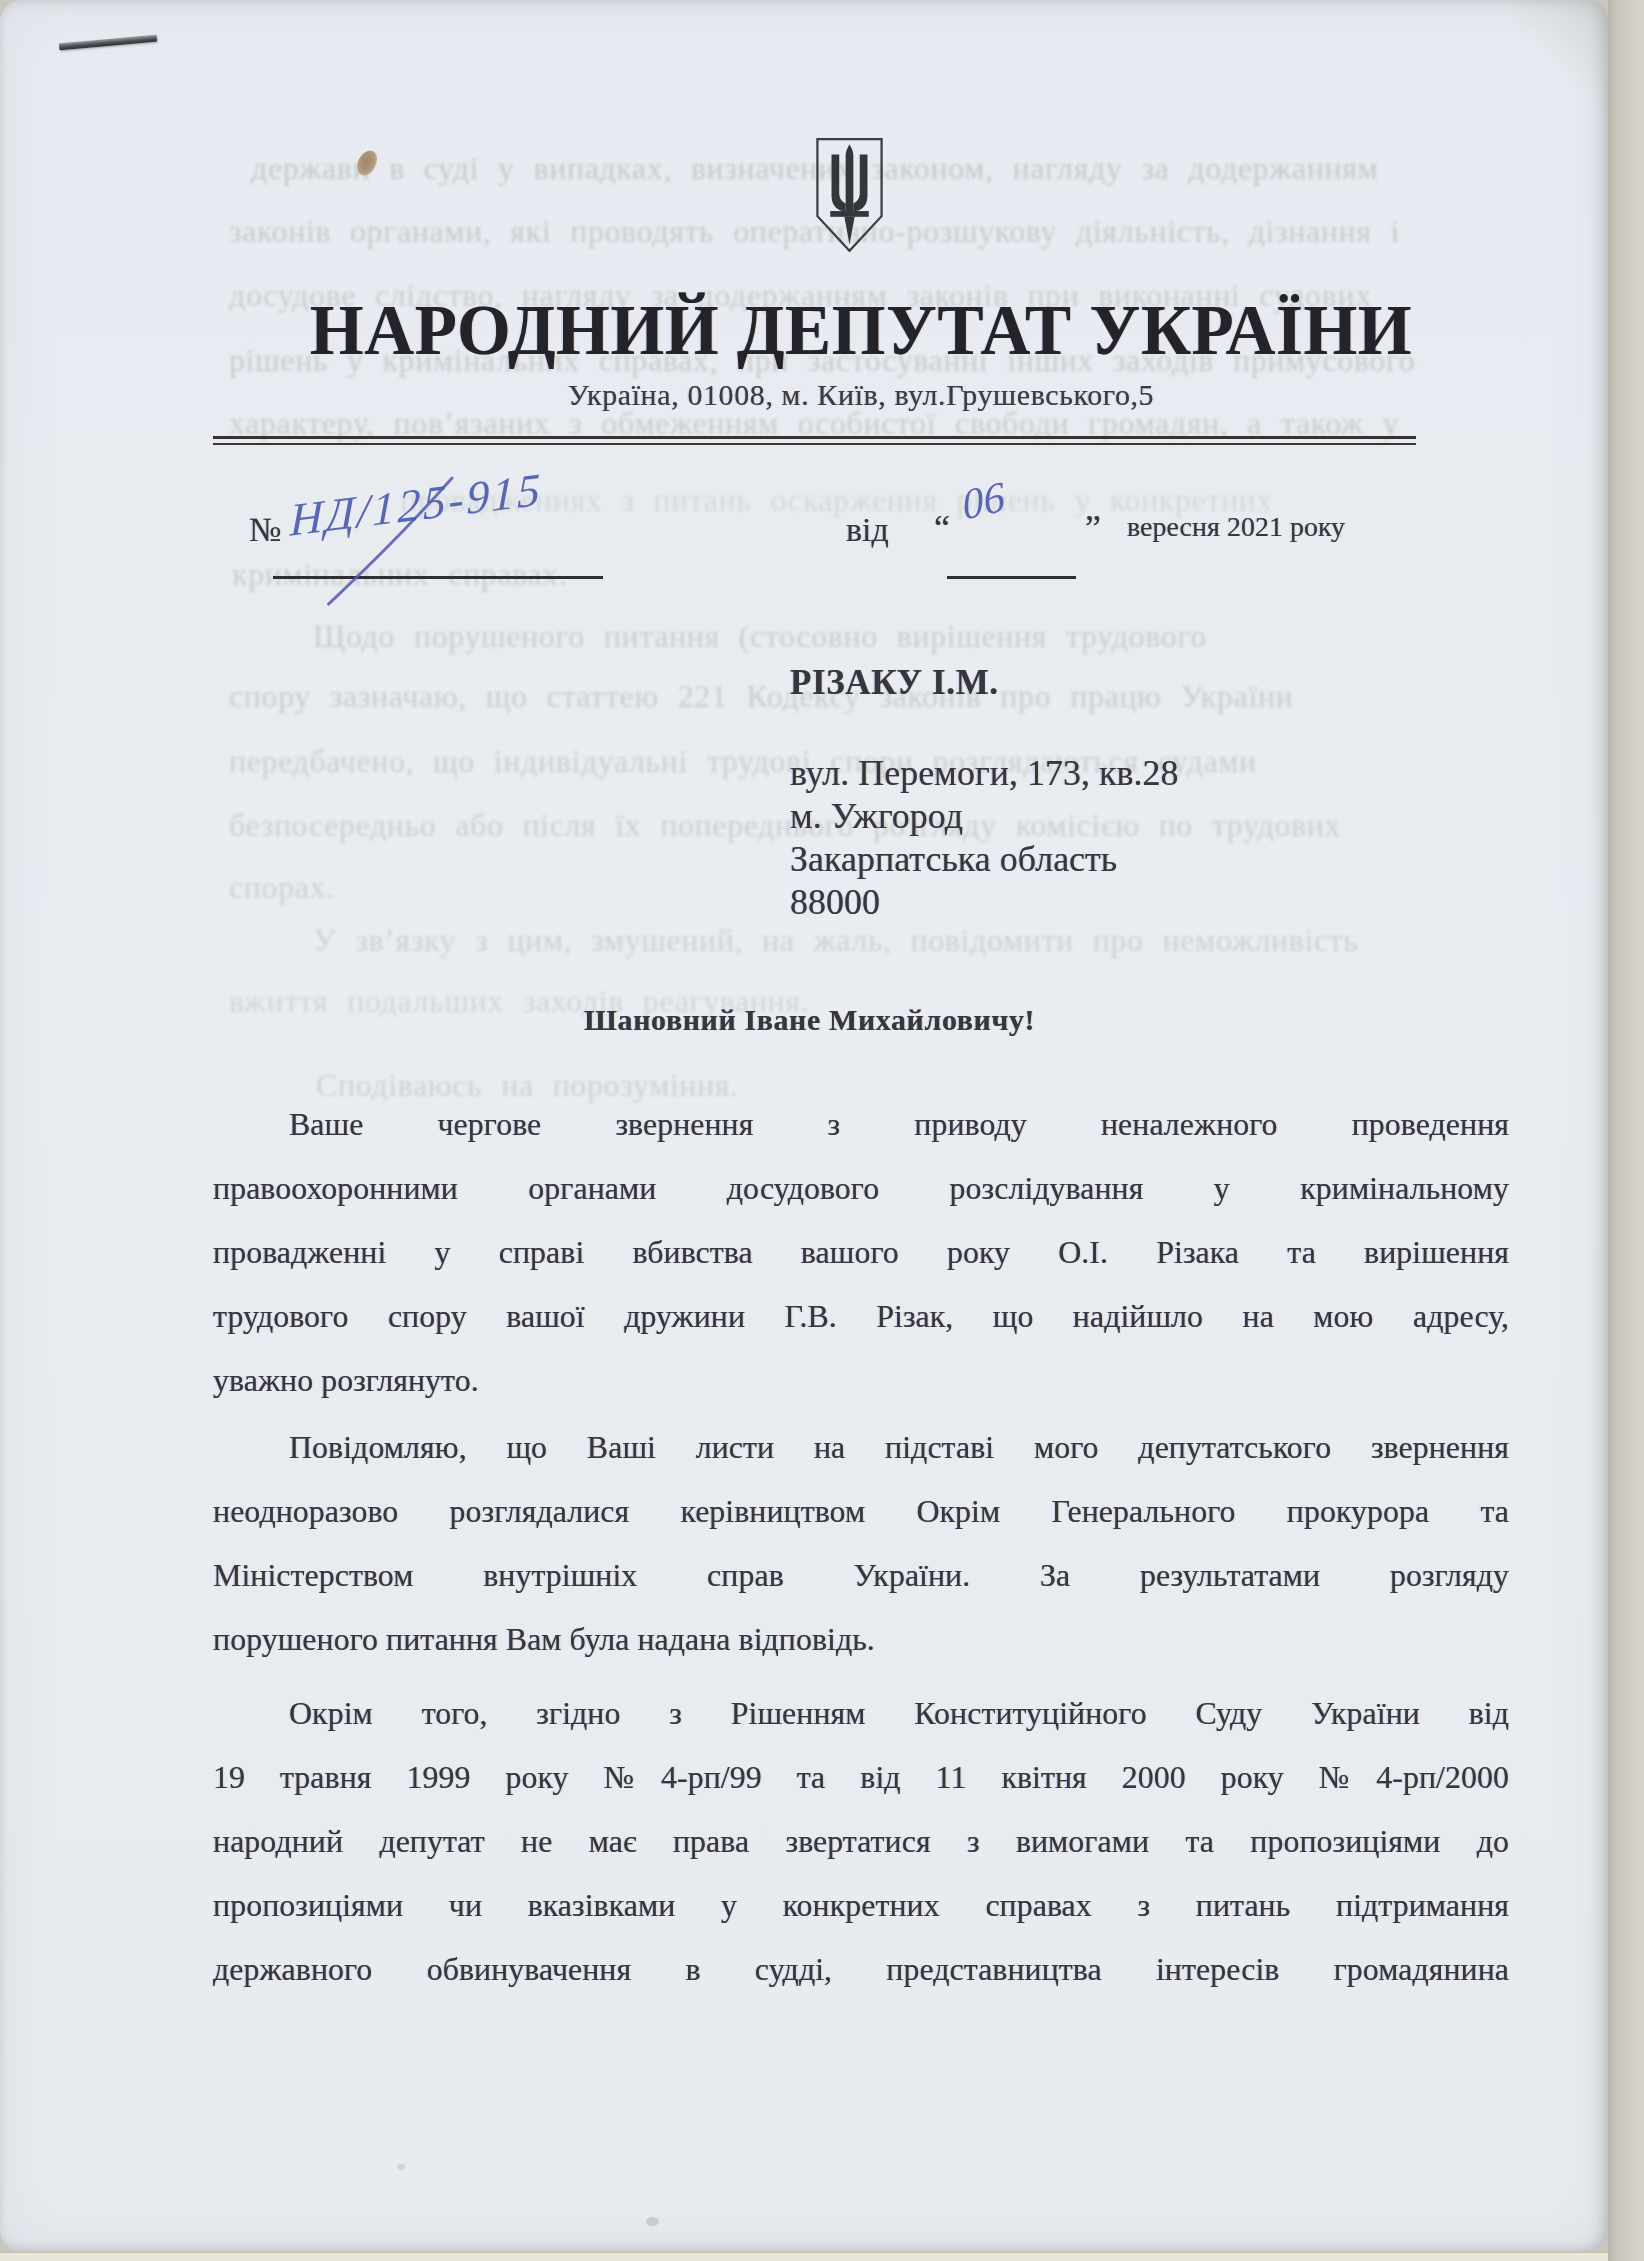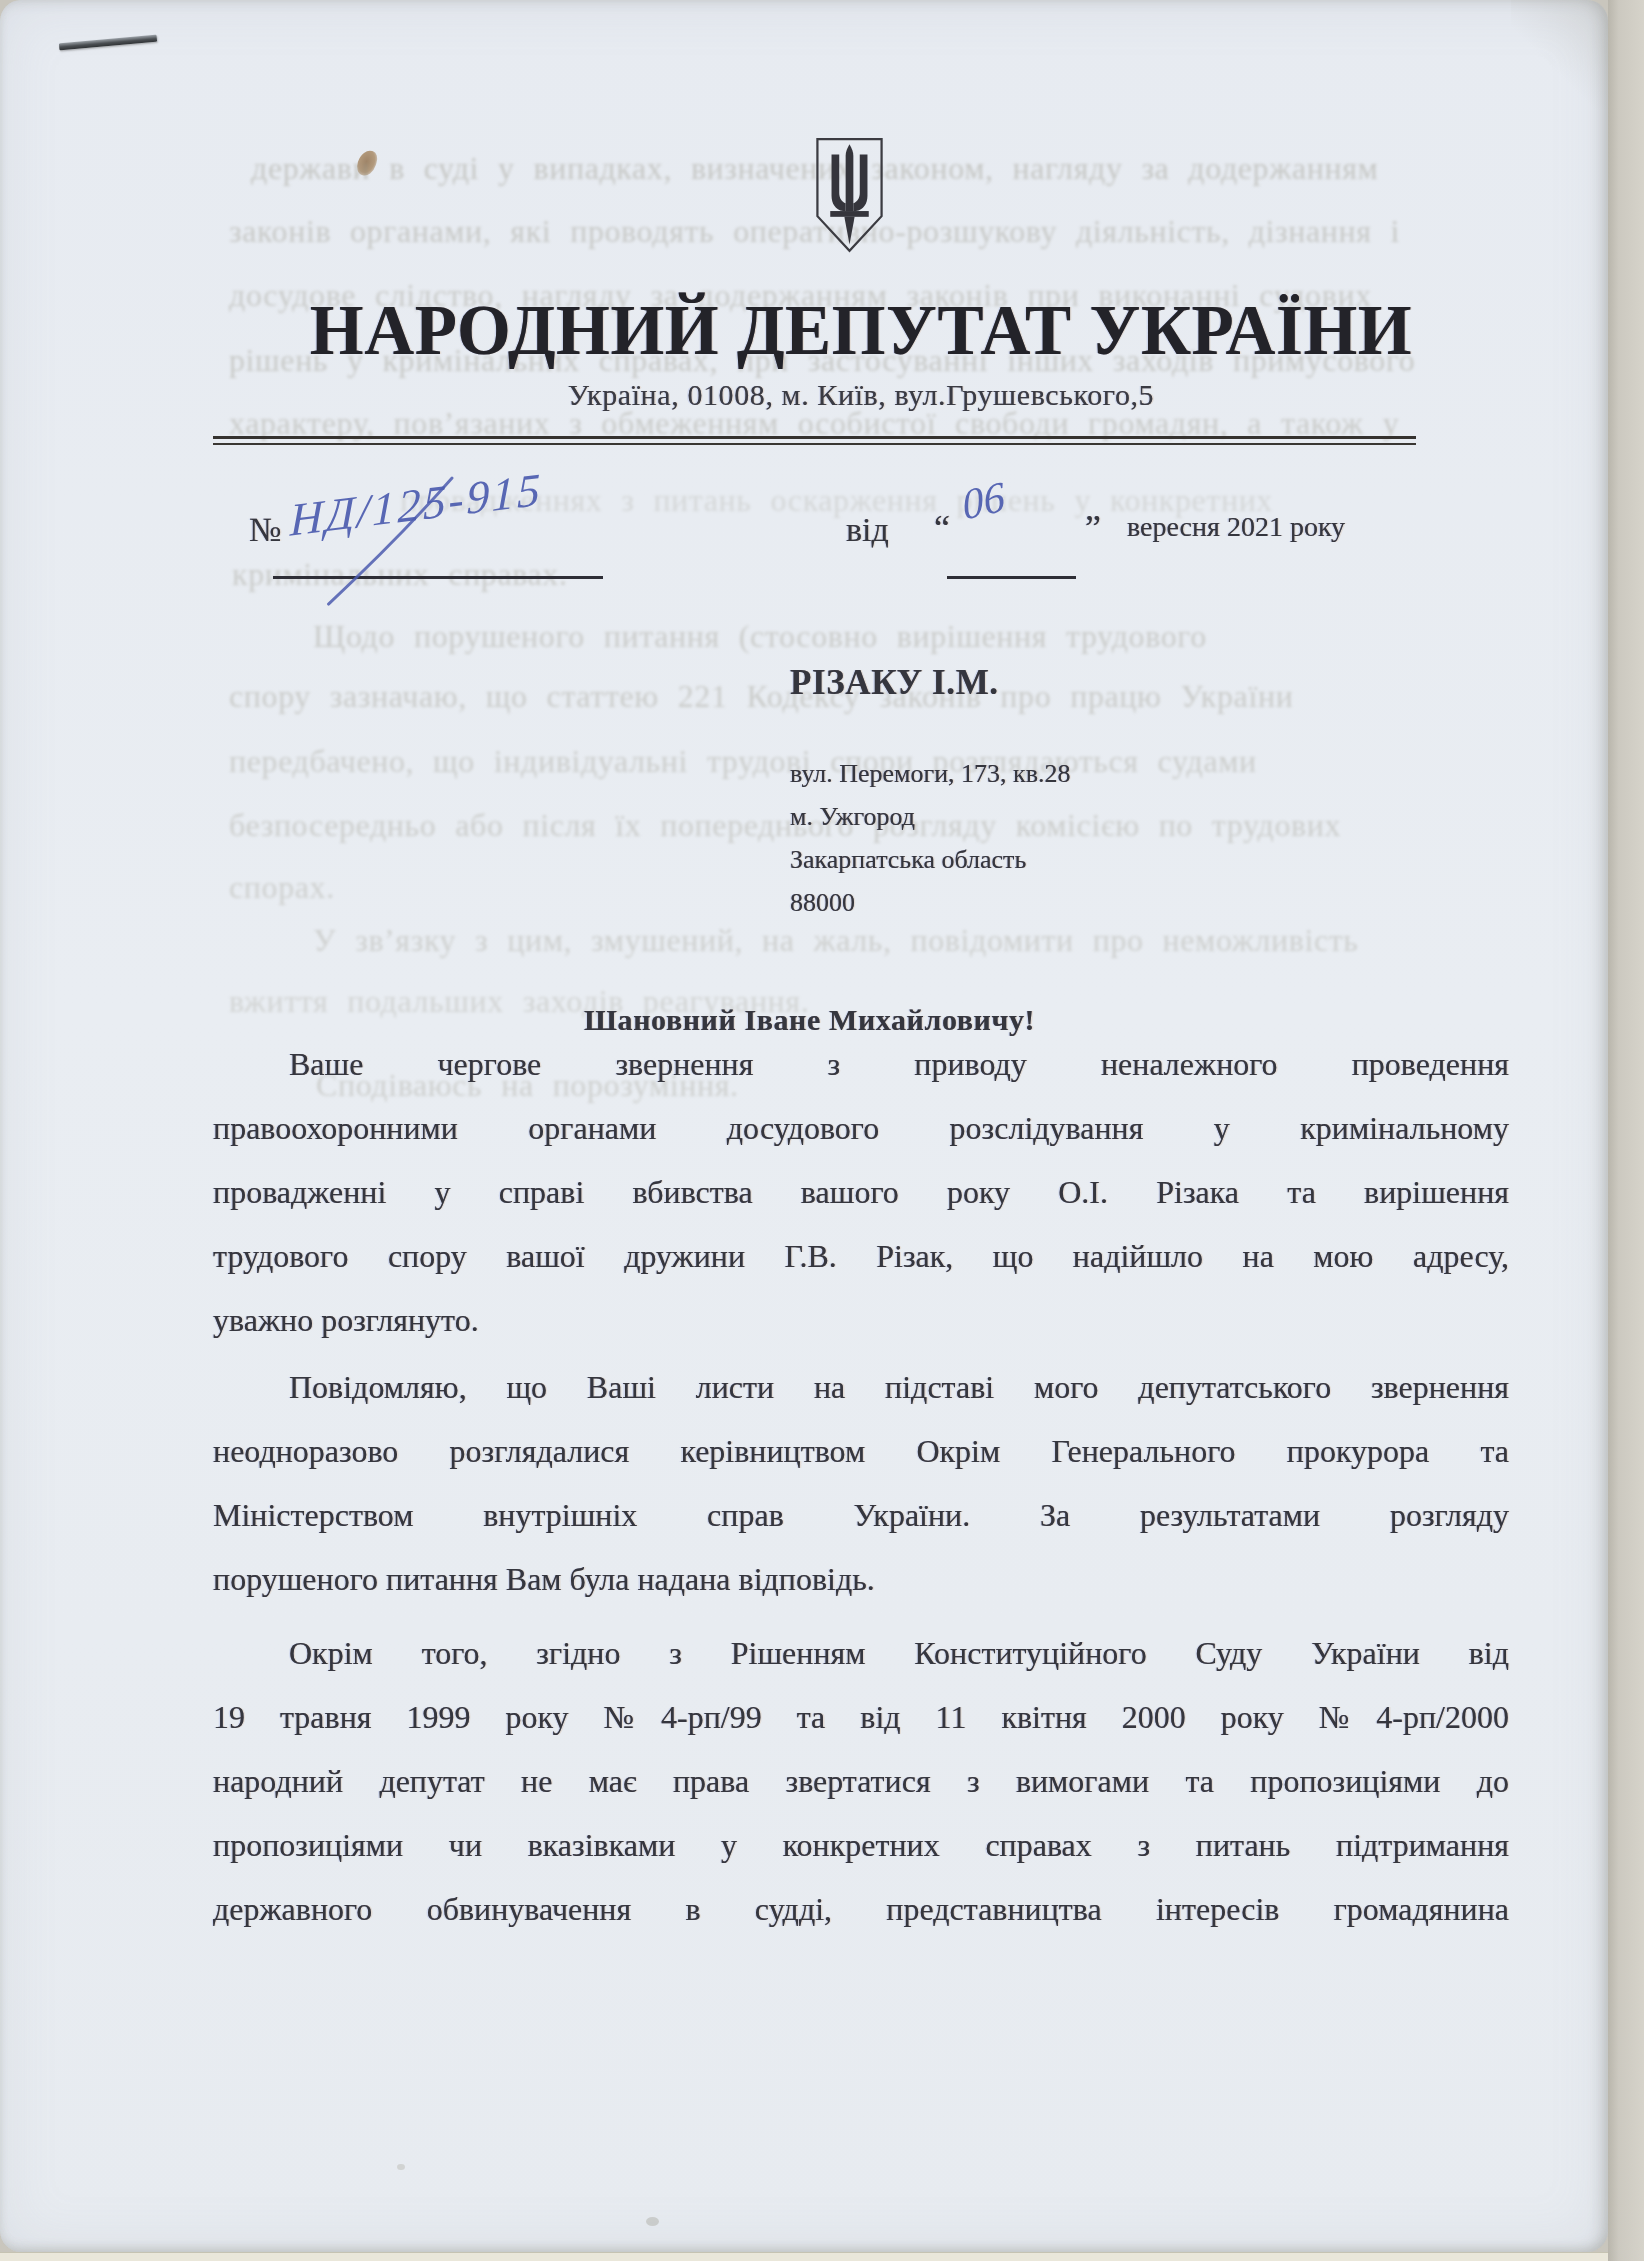--- a/index.html
+++ b/index.html
@@ -49,25 +49,25 @@
   .date-suffix{position:absolute;left:1127px;top:511px;font-size:28px;text-align:right;}
 
   .hw{font-style:italic;color:#4c5caf;z-index:3;}
   .hw-number{position:absolute;left:289px;top:478px;font-size:46px;letter-spacing:2.6px;
     transform:rotate(-7deg) skewX(-8deg);opacity:.92;}
   .hw-day{position:absolute;left:962px;top:476px;font-size:43px;
     transform:rotate(-13deg) skewX(-6deg);opacity:.92;}
   .hw-svg{position:absolute;left:245px;top:451px;width:903px;height:193px;z-index:3;}
 
   .recipient-name{position:absolute;left:790px;top:663px;font-size:35px;font-weight:bold;letter-spacing:0.6px;}
-  .recipient-address{position:absolute;left:790px;top:752px;font-size:26px;line-height:43px;}
+  .recipient-address{position:absolute;left:790px;top:752px;font-size:36px;line-height:43px;}
 
   .salutation{position:absolute;left:584px;top:1003px;font-size:30px;font-weight:bold;letter-spacing:0.6px;}
 
-  .body-block{position:absolute;left:213px;top:1032px;width:1296px;font-size:32px;line-height:64px;}
+  .body-block{position:absolute;left:213px;top:1092px;width:1296px;font-size:32px;line-height:64px;}
   .para{margin:0;}
   .para.gap2{margin-top:2.6px;}
   .para.gap3{margin-top:10.3px;}
   .bline{width:1296px;}
   .bline.just{text-align:justify;text-align-last:justify;}
   .bline.plain{text-align:left;}
   .bline.indent{padding-left:76px;width:1220px;}
 
   .emblem{position:absolute;left:811px;top:135px;width:77px;height:120px;z-index:2;}
 </style>

